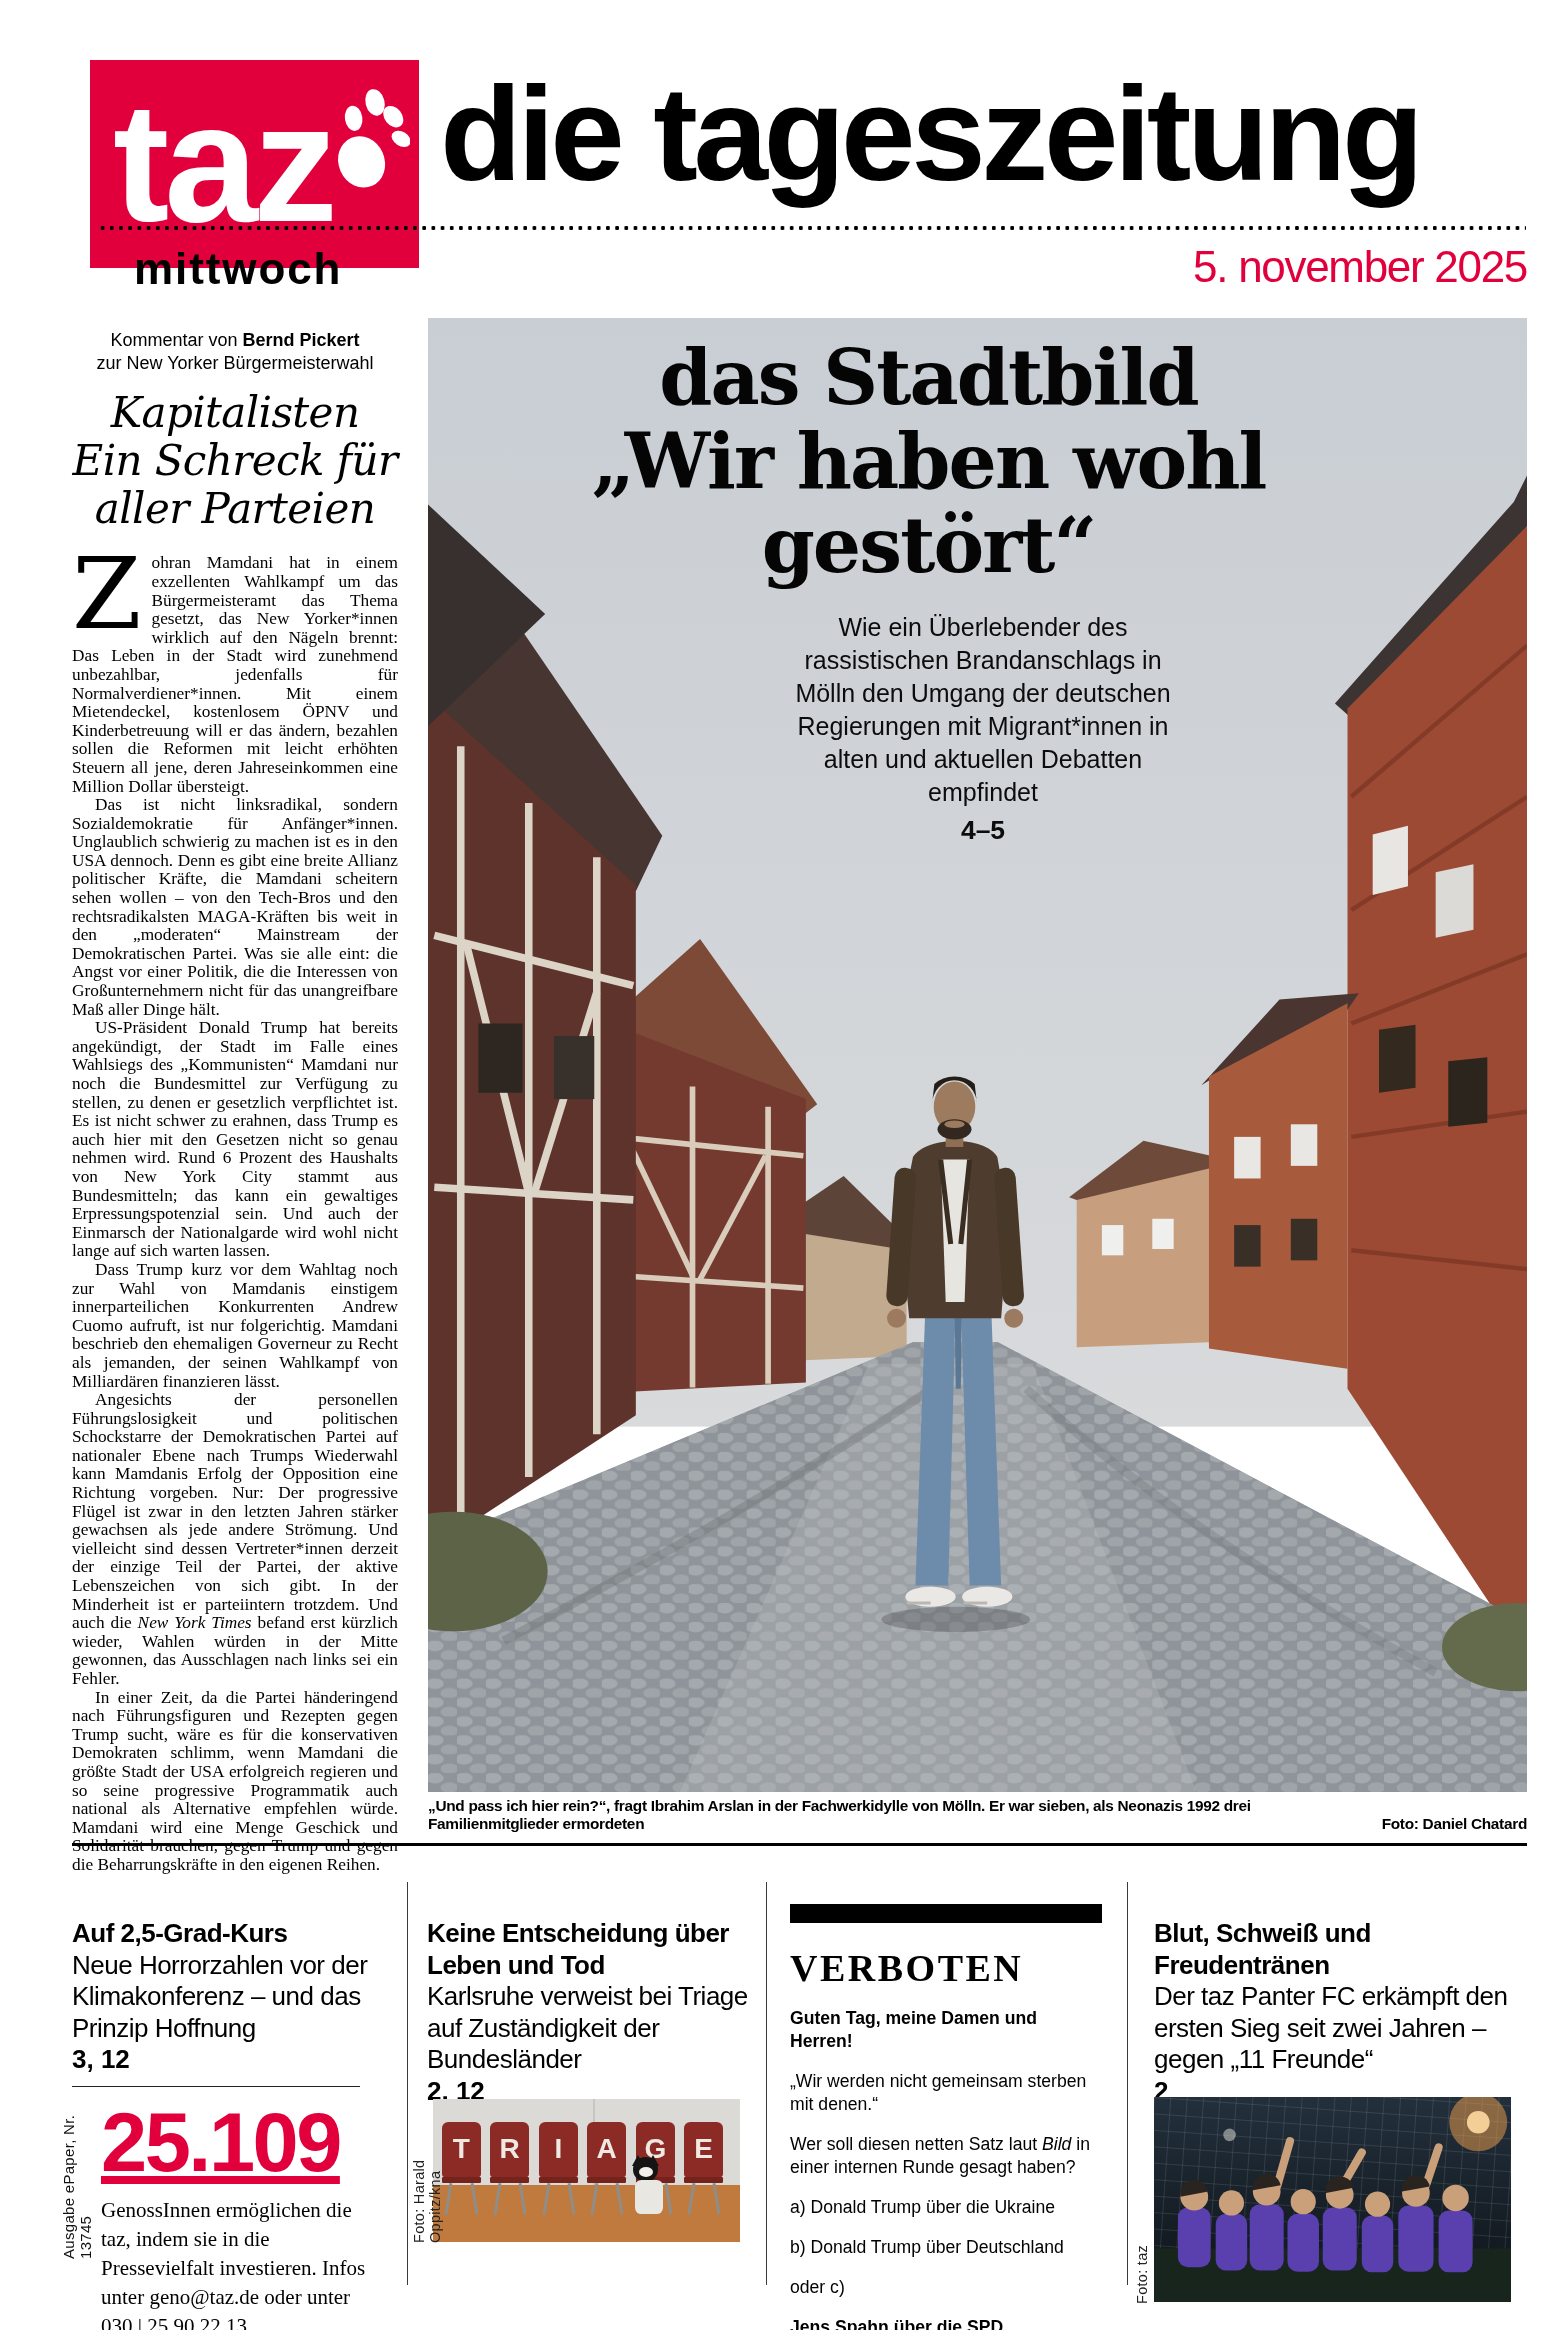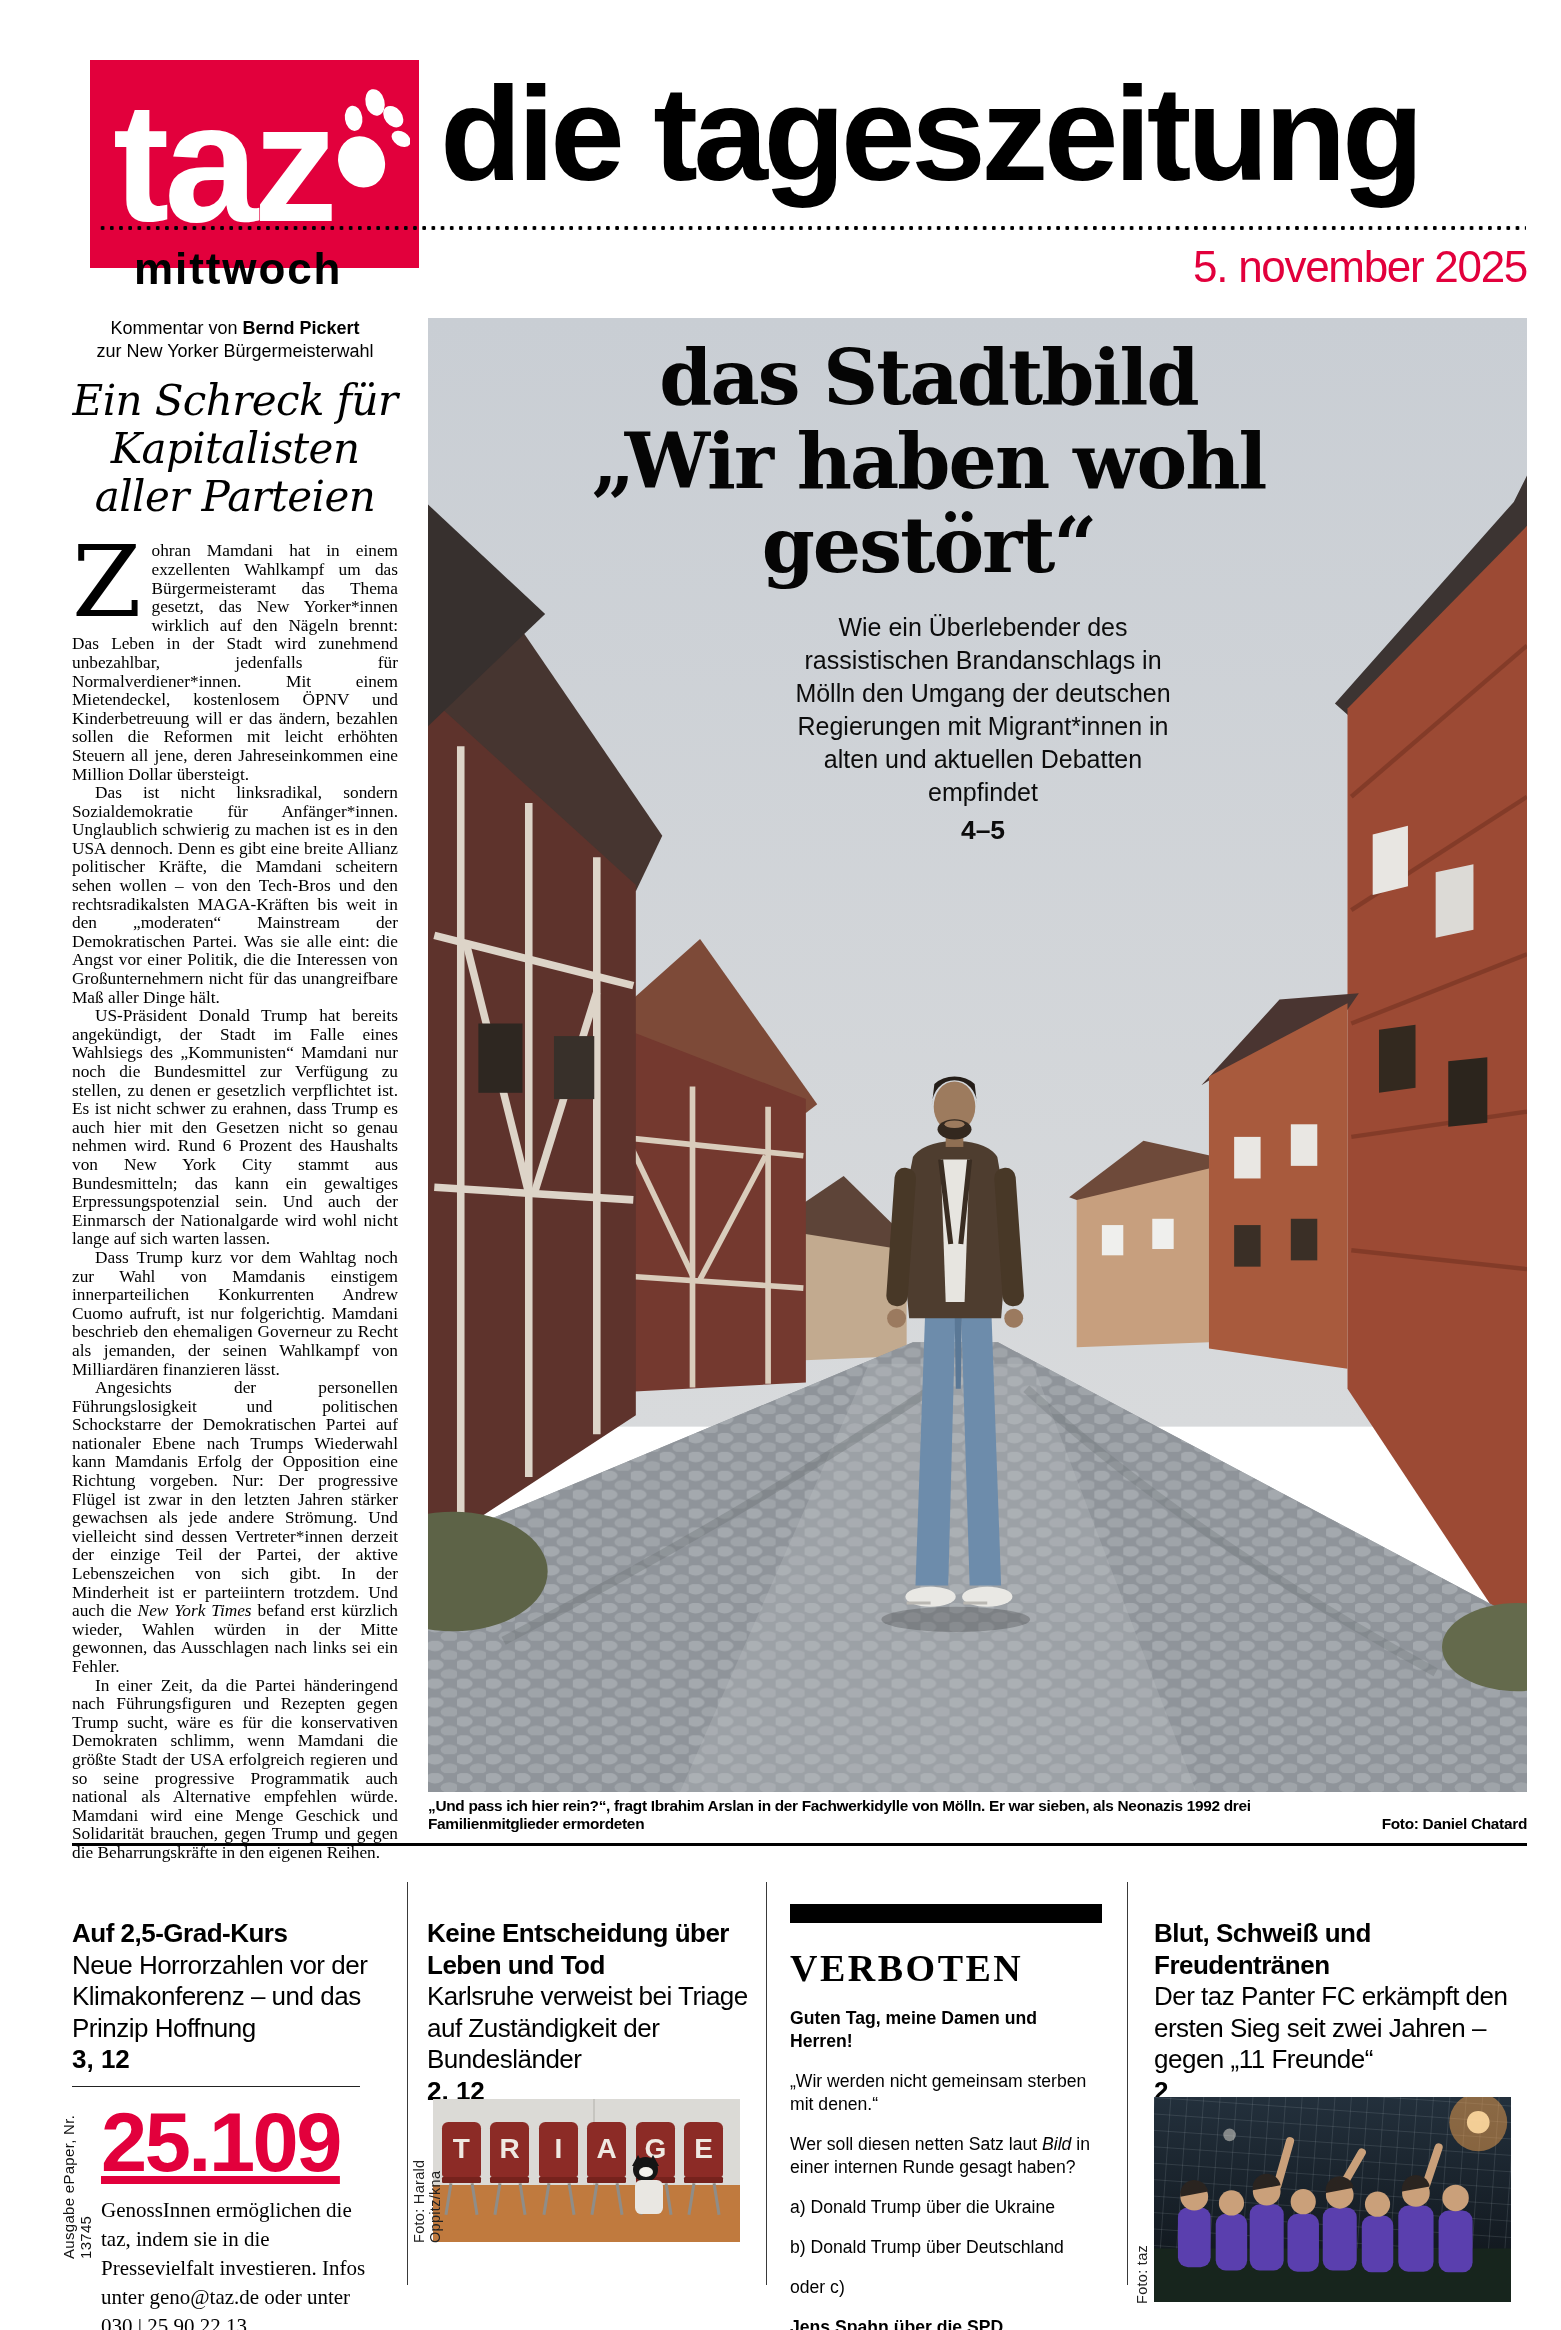--- a/index.html
+++ b/index.html
@@ -16,21 +16,21 @@
   .paper-title{position:absolute;left:440px;top:67px;font-size:134px;font-weight:bold;
                letter-spacing:-4.4px;line-height:1;color:#000;white-space:nowrap;}
   .dotted-rule{position:absolute;left:98px;top:225px;width:1428px;height:6.3px;z-index:5;
     background-image:radial-gradient(circle,#000 0 2px,rgba(0,0,0,0) 2.3px);
     background-size:9.2px 6.3px;background-repeat:repeat-x;}
   .issue-date{position:absolute;right:35px;top:242px;font-size:44px;font-weight:normal;
               color:#e2003c;letter-spacing:-1.3px;}
 
   
   .commentary{position:absolute;left:72px;top:317px;width:326px;}
-  .kicker{text-align:center;font-size:18px;line-height:23px;color:#000;}
+  .kicker{text-align:center;font-size:18px;line-height:23px;color:#000;margin-top:12px;}
   .c-headline{margin-top:14px;text-align:center;font-family:"DejaVu Serif",serif;
               font-style:italic;font-weight:normal;font-size:42px;line-height:48px;
               letter-spacing:-0.6px;color:#000;}
   .c-body{margin-top:21.4px;font-family:"Liberation Serif",serif;font-size:17.3px;
           line-height:18.6px;text-align:justify;color:#000;}
   .c-body p{margin:0;}
   .c-body p.indent{text-indent:23px;}
   .dropcap{float:left;font-family:"DejaVu Serif",serif;font-size:100px;line-height:71px;
            padding:3.8px 10px 0 0;font-weight:400;}
   .ital{font-style:italic;}
@@ -124,22 +124,22 @@
   <div class="weekday">mittwoch</div>
   <div class="paper-title">die tageszeitung</div>
   <div class="issue-date">5. november 2025</div>
 
   <div class="commentary">
     <div class="kicker">
       <span>Kommentar von </span><b>Bernd Pickert</b><br>
       <span>zur New Yorker Bürgermeisterwahl</span>
     </div>
     <div class="c-headline">
+      <div>Kapitalisten</div>
       <div>Ein Schreck für</div>
-      <div>Kapitalisten</div>
       <div>aller Parteien</div>
     </div>
     <div class="c-body">
       <p><span class="dropcap">Z</span><span>ohran Mamdani hat in einem exzellenten Wahlkampf um das Bürgermeisteramt das Thema gesetzt, das New Yorker*innen wirklich auf den Nägeln brennt: Das Leben in der Stadt wird zunehmend unbezahlbar, jedenfalls für Normalverdiener*innen. Mit einem Mietendeckel, kostenlosem ÖPNV und Kinderbetreuung will er das ändern, bezahlen sollen die Reformen mit leicht erhöhten Steuern all jene, deren Jahreseinkommen eine Million Dollar übersteigt.</span></p>
       <p class="indent">Das ist nicht linksradikal, sondern Sozialdemokratie für Anfänger*innen. Unglaublich schwierig zu machen ist es in den USA dennoch. Denn es gibt eine breite Allianz politischer Kräfte, die Mamdani scheitern sehen wollen – von den Tech-Bros und den rechtsradikalsten MAGA-Kräften bis weit in den „moderaten“ Mainstream der Demokratischen Partei. Was sie alle eint: die Angst vor einer Politik, die die Interessen von Großunternehmern nicht für das unangreifbare Maß aller Dinge hält.</p>
       <p class="indent">US-Präsident Donald Trump hat bereits angekündigt, der Stadt im Falle eines Wahlsiegs des „Kommunisten“ Mamdani nur noch die Bundesmittel zur Verfügung zu stellen, zu denen er gesetzlich verpflichtet ist. Es ist nicht schwer zu erahnen, dass Trump es auch hier mit den Gesetzen nicht so genau nehmen wird. Rund 6 Prozent des Haushalts von New York City stammt aus Bundesmitteln; das kann ein gewaltiges Erpressungspotenzial sein. Und auch der Einmarsch der Nationalgarde wird wohl nicht lange auf sich warten lassen.</p>
       <p class="indent">Dass Trump kurz vor dem Wahltag noch zur Wahl von Mamdanis einstigem innerparteilichen Konkurrenten Andrew Cuomo aufruft, ist nur folgerichtig. Mamdani beschrieb den ehemaligen Governeur zu Recht als jemanden, der seinen Wahlkampf von Milliardären finanzieren lässt.</p>
       <p class="indent"><span>Angesichts der personellen Führungslosigkeit und politischen Schockstarre der Demokratischen Partei auf nationaler Ebene nach Trumps Wiederwahl kann Mamdanis Erfolg der Opposition eine Richtung vorgeben. Nur: Der progressive Flügel ist zwar in den letzten Jahren stärker gewachsen als jede andere Strömung. Und vielleicht sind dessen Vertreter*innen derzeit der einzige Teil der Partei, der aktive Lebenszeichen von sich gibt. In der Minderheit ist er parteiintern trotzdem. Und auch die </span><span class="ital">New York Times</span><span> befand erst kürzlich wieder, Wahlen würden in der Mitte gewonnen, das Ausschlagen nach links sei ein Fehler.</span></p>
       <p class="indent">In einer Zeit, da die Partei händeringend nach Führungsfiguren und Rezepten gegen Trump sucht, wäre es für die konservativen Demokraten schlimm, wenn Mamdani die größte Stadt der USA erfolgreich regieren und so seine progressive Programmatik auch national als Alternative empfehlen würde. Mamdani wird eine Menge Geschick und Solidarität brauchen, gegen Trump und gegen die Beharrungskräfte in den eigenen Reihen.</p>
     </div>

